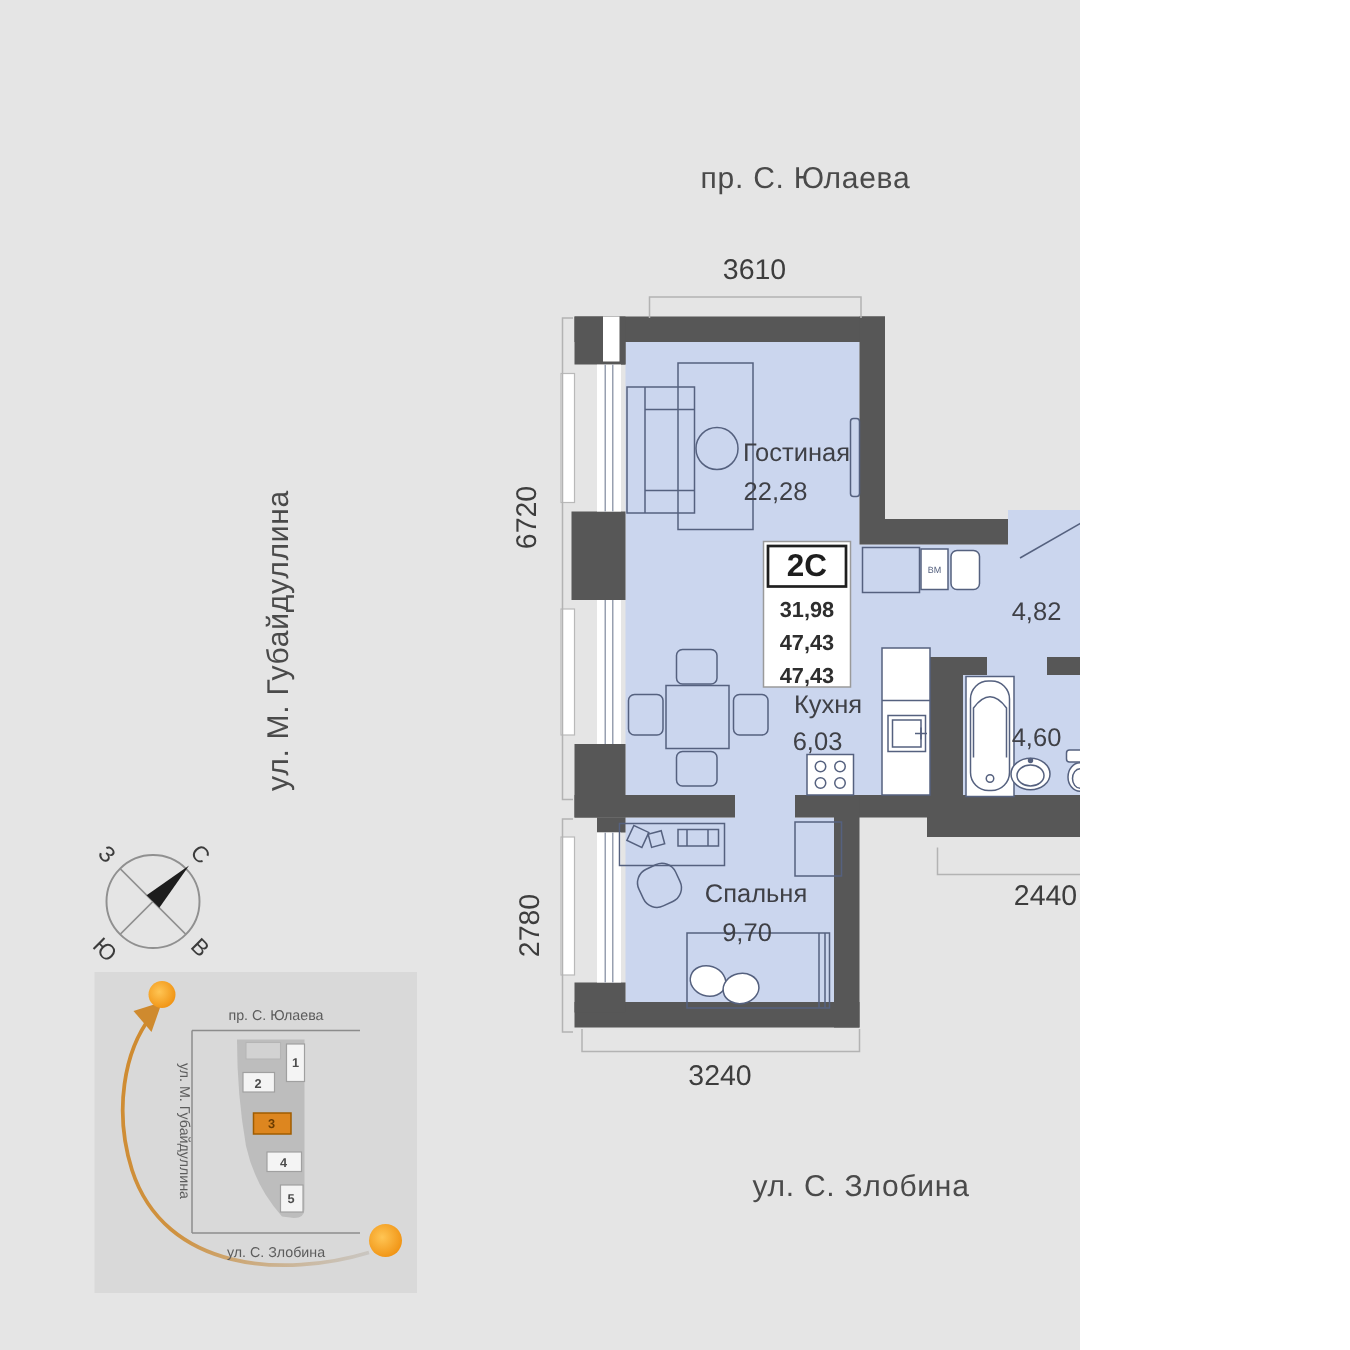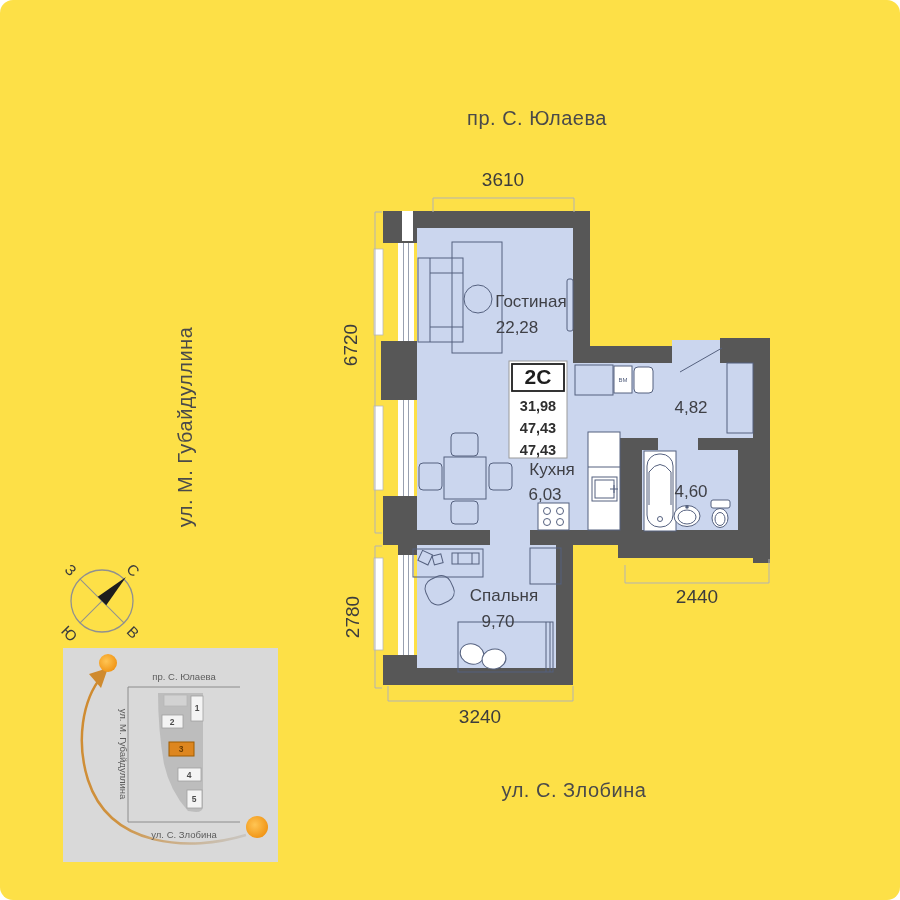--- a/index.html
+++ b/index.html
@@ -1,16 +1,16 @@
 <!DOCTYPE html>
 <html style="--c-wall: #575757; --c-floor: #cbd6ee; --c-floor_stroke: #55617f; --c-accent: #e0861c; --c-dim_text: #3d3d3d; --c-street_text: #4a4a4a;"><head>
 <meta charset="utf-8">
 <style>
   html,body{margin:0;padding:0;background:#ffffff;}
-  .page{position:relative;width:900px;height:900px;background:#fde047;overflow:hidden;border-radius:13px;}
+  .page{position:relative;width:720px;height:900px;background:#e5e5e5;overflow:hidden;}
   text{font-family:"Liberation Sans",sans-serif;}
   .wall{fill:var(--c-wall,#575757);}
   .floor{fill:var(--c-floor,#cbd6ee);}
   .furn{stroke:var(--c-floor_stroke,#55617f);fill:none;stroke-width:1;}
   .furnw{stroke:var(--c-floor_stroke,#55617f);fill:#ffffff;stroke-width:1;}
   .winband{fill:#ffffff;}
   .winline{stroke:#98a0b0;stroke-width:1;}
   .sill{fill:#ffffff;stroke:#b9b9b9;stroke-width:0.8;}
   .dimline{stroke:#b3b3b3;fill:none;stroke-width:1;}
   .street{font-size:20px;fill:var(--c-street_text,#4a4a4a);letter-spacing:.5px;}

